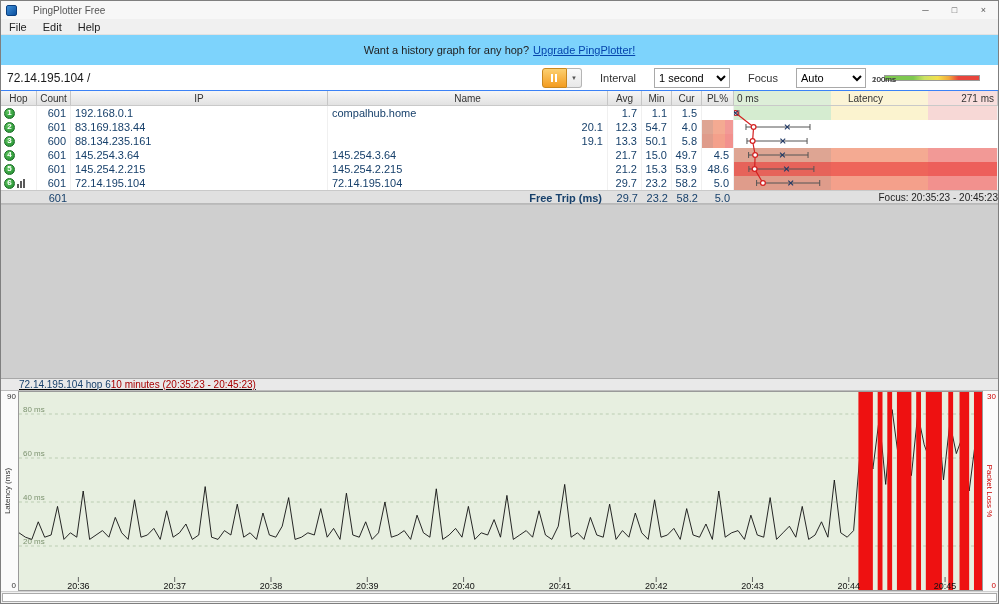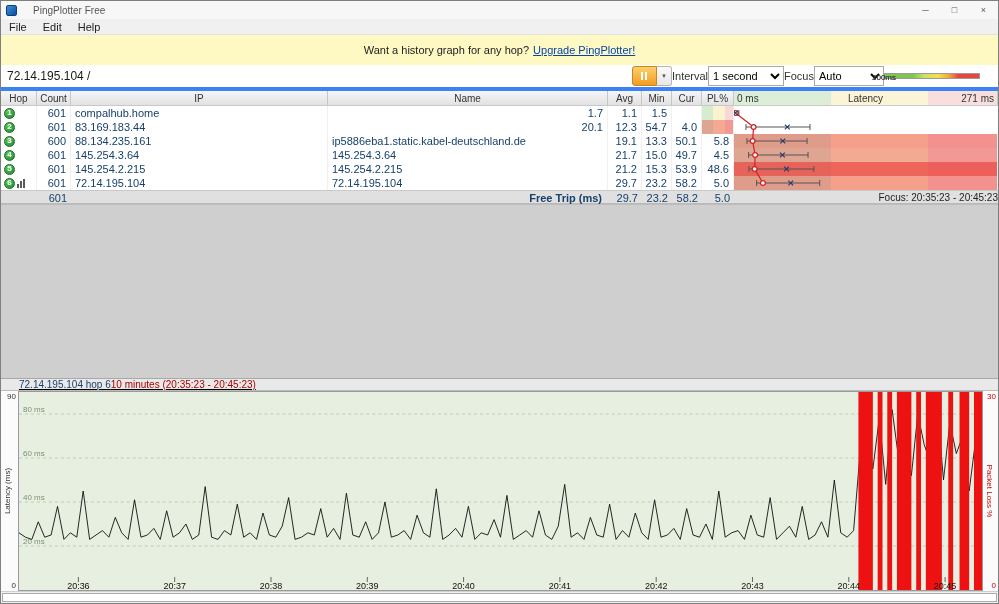--- a/index.html
+++ b/index.html
@@ -11,26 +11,26 @@
   .app-icon { width:11px; height:11px; border-radius:2px; background:linear-gradient(135deg,#3e8fd8,#0b4f9e); border:1px solid #0a3f80; }
   .title-text { font-size:10px; color:#555; }
   .win-controls { margin-left:auto; display:flex; height:100%; }
   .win-btn { width:29px; height:100%; display:flex; align-items:center; justify-content:center; font-size:9px; color:#555; }
 
   
   .menubar { height:16px; flex:0 0 auto; background:#f0f0f0; border-bottom:1px solid #e2e2e2; display:flex; align-items:center; font-size:11px; color:#222; }
   .menu-item { padding:0 8px; height:100%; display:flex; align-items:center; }
 
   
-  .banner { height:30px; flex:0 0 auto; background:#fef9c3; display:flex; align-items:center; justify-content:center; font-size:11px; color:#222; }
+  .banner { height:30px; flex:0 0 auto; background:#7dd3fc; display:flex; align-items:center; justify-content:center; font-size:11px; color:#222; }
   .banner .b { font-weight:normal; }
   .banner .lnk { color:#0645ad; text-decoration:underline; margin-left:4px; }
 
   
-  .targetbar { height:26px; flex:0 0 auto; background:#fff; border-bottom:4px solid #3b82f6; display:flex; align-items:center; padding:0 6px; font-size:11px; color:#222; gap:0; }
+  .targetbar { height:26px; flex:0 0 auto; background:#fff; border-bottom:1px solid #3b82f6; display:flex; align-items:center; padding:0 6px; font-size:11px; color:#222; gap:18px; }
   .target-text { font-size:12px; color:#1a1a1a; }
   .tb-spacer { flex:1; }
   .pause-group { display:flex; }
   .pause-btn { width:25px; height:20px; border:1px solid #c8871e; border-radius:3px 0 0 3px; background:linear-gradient(#fcd070,#f39c1f); display:flex; align-items:center; justify-content:center; gap:2px; }
   .pause-btn i { display:block; width:2px; height:8px; background:#fff; }
   .pause-dd { width:15px; height:20px; border:1px solid #b5b5b5; border-left:none; border-radius:0 3px 3px 0; background:linear-gradient(#fafafa,#e8e8e8); display:flex; align-items:center; justify-content:center; font-size:6px; color:#555; }
   .ctl-label { color:#333; }
   select { height:20px; font-size:11px; font-family:"Liberation Sans",sans-serif; border:1px solid #a9a9a9; background:#fff; }
   .sel-interval { width:76px; }
   .sel-focus { width:70px; }
@@ -161,20 +161,21 @@
         <span class="l1">271 ms</span>
       </div>
     </div>
 
     <div>
         <div class="trow tbody-row">
           <div class="c-hop">
             <span class="hop-badge">1</span>
           </div>
           <div class="c-count">601</div>
+          <div class="c-ip">192.168.0.1</div>
           <div class="c-name">compalhub.home</div>
           <div class="c-avg">1.7</div>
           <div class="c-min">1.1</div>
           <div class="c-cur">1.5</div>
           <div class="c-pl"></div>
           <div class="lat-cell"></div>
         </div>
         <div class="trow tbody-row">
           <div class="c-hop">
             <span class="hop-badge">2</span>
@@ -188,21 +189,20 @@
           <div class="lat-cell">
             <div class="loss-ov" style="background: rgba(234, 60, 56, 0.4);"></div>
           </div>
         </div>
         <div class="trow tbody-row">
           <div class="c-hop">
             <span class="hop-badge">3</span>
           </div>
           <div class="c-count">600</div>
           <div class="c-ip">88.134.235.161</div>
-          <div class="c-name">ip5886eba1.static.kabel-deutschland.de</div>
           <div class="c-avg">19.1</div>
           <div class="c-min">13.3</div>
           <div class="c-cur">50.1</div>
           <div class="c-pl">5.8</div>
           <div class="lat-cell">
             <div class="loss-ov" style="background: rgba(234, 60, 56, 0.45);"></div>
           </div>
         </div>
         <div class="trow tbody-row">
           <div class="c-hop">

